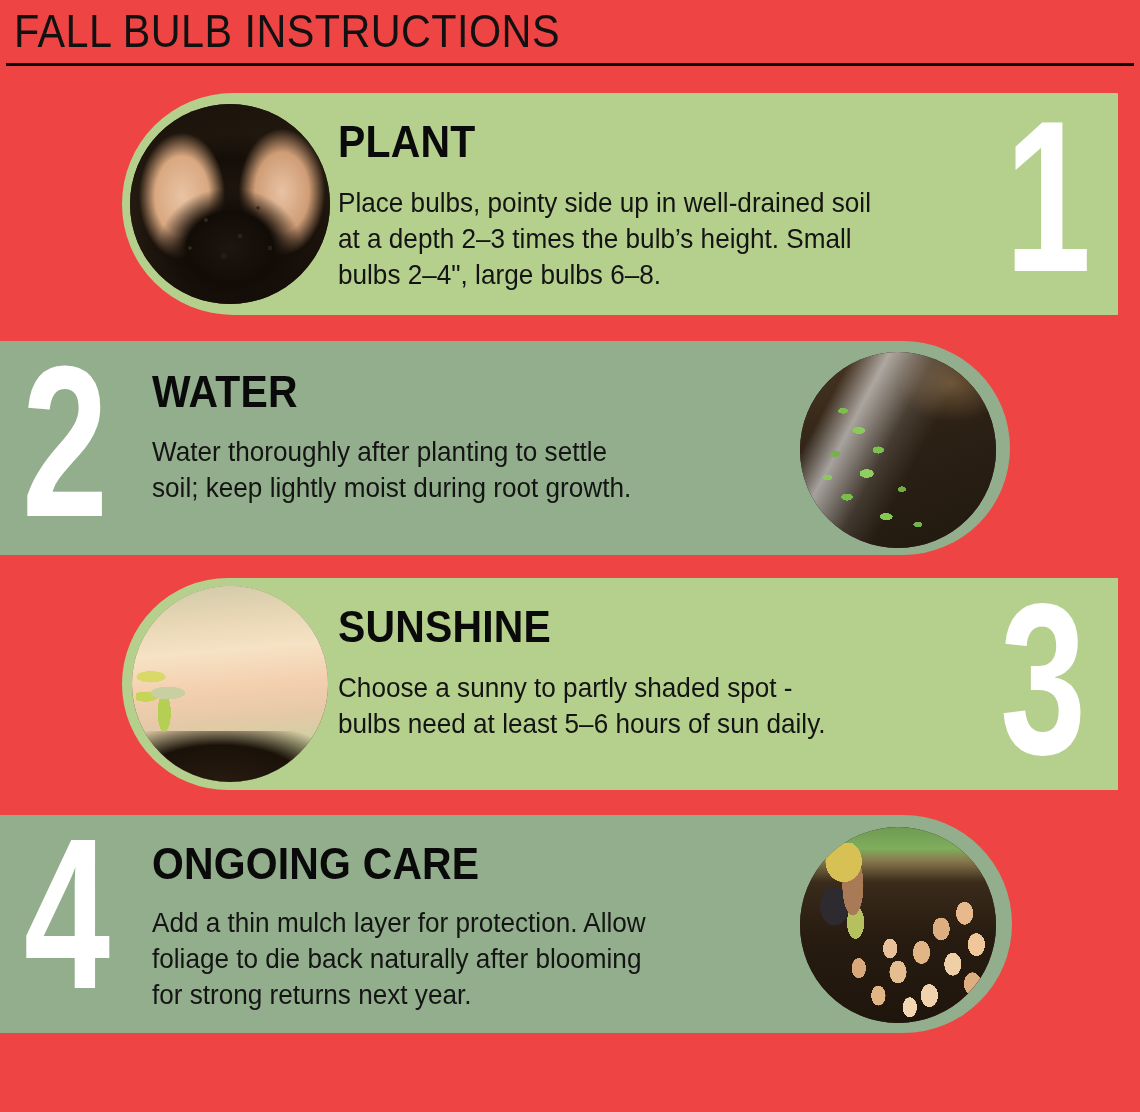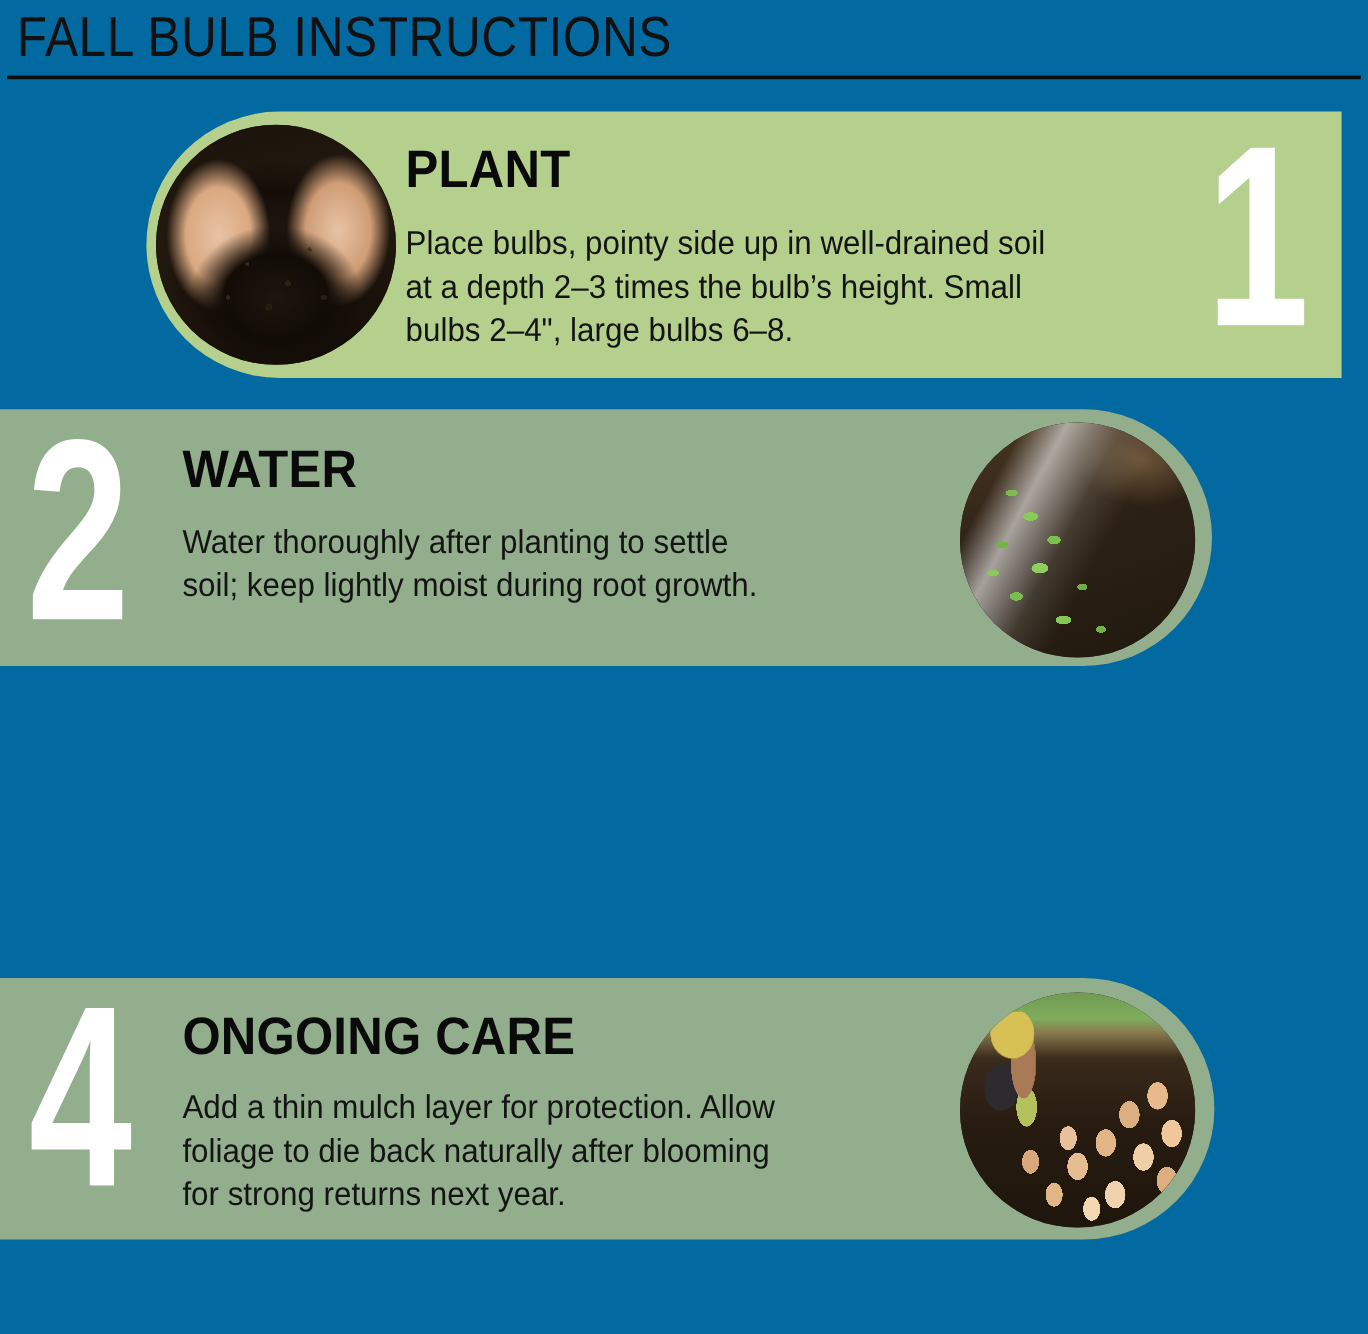--- a/index.html
+++ b/index.html
@@ -9,21 +9,21 @@
     height: 1112px;
     background: #ffffff;
     font-family: "Liberation Sans", sans-serif;
     overflow: hidden;
   }
 
   .page {
     position: relative;
     width: 1140px;
     height: 1112px;
-    background: #0369a1;
+    background: #ef4444;
     text-decoration: underline;
   }
 
   
   .header-title {
     position: absolute;
     left: 14px;
     top: 2px;
     font-size: 47px;
     letter-spacing: 0.5px;
@@ -257,20 +257,35 @@
     </div>
 
     <div class="heading" style="left:152px; top:28px;">WATER</div>
 
     <div class="body" style="left:152px; top:93px; width:640px;">Water thoroughly after planting to settle
 soil; keep lightly moist during root growth.</div>
 
     <div class="numeral" style="left:22px; top:-2px;">2</div>
   </div>
 
+  <div class="card" style="left:0px; top:578px; width:1140px; height:212px;">
+
+    <div class="bar light cap-left" style="left:122px; width:996px;"></div>
+
+    <div class="photo" style="left:132px; top:8px; width:196px; height:196px;">
+      <div class="photo-inner ph-sun"></div>
+    </div>
+
+    <div class="heading" style="left:338px; top:26px;">SUNSHINE</div>
+
+    <div class="body" style="left:338px; top:92px; width:660px;">Choose a sunny to partly shaded spot -
+bulbs need at least 5–6 hours of sun daily.</div>
+
+    <div class="numeral" style="left:1000px; top:-1px;">3</div>
+  </div>
 
   <div class="card" style="left:0px; top:815px; width:1140px; height:218px;">
 
     <div class="bar sage cap-right" style="left:0px; width:1012px;"></div>
 
     <div class="photo" style="left:800px; top:12px; width:196px; height:196px;">
       <div class="photo-inner ph-bulbs"></div>
     </div>
 
     <div class="heading" style="left:152px; top:26px;">ONGOING CARE</div>

